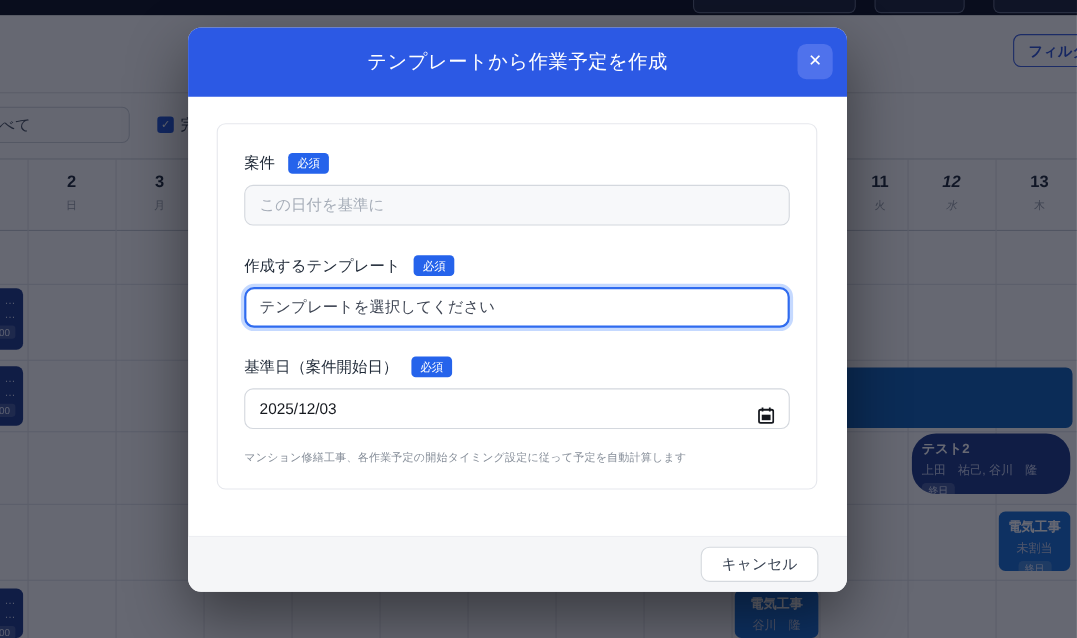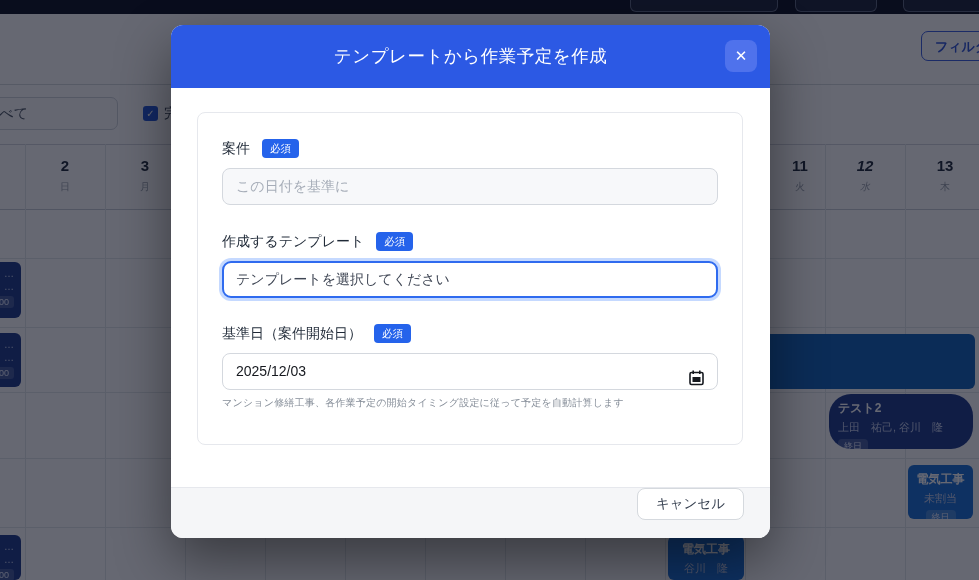--- a/index.html
+++ b/index.html
@@ -44,24 +44,24 @@
   .modal { position:absolute; left:171px; top:25px; width:599px; height:513px; background:#fff; border-radius:12px; box-shadow:0 22px 55px rgba(0,0,0,.45); }
   .modal-header { position:absolute; left:0; top:0; width:100%; height:63px; background:#2c59e4; border-radius:12px 12px 0 0; }
   .modal-title { text-align:center; line-height:63px; color:#fff; font-size:17.5px; font-weight:400; letter-spacing:.5px; }
   .modal-close { position:absolute; right:13px; top:15px; width:32px; height:32px; border-radius:8px; background:#4f72ec; color:#fff; font-size:15px; line-height:32px; text-align:center; cursor:pointer; }
   .card { position:absolute; left:26px; top:87px; width:546px; height:333px; border:1px solid #e6e8ed; border-radius:8px; padding:26px 24px; background:#fff; }
   .field-label-row { display:flex; align-items:center; margin-bottom:10px; }
   .field-label { font-size:14px; font-weight:400; color:#1f2937; }
   .req-badge { margin-left:12px; background:#2563eb; color:#fff; font-size:10.5px; border-radius:4px; padding:2.5px 8px; }
   .text-input { width:100%; height:37px; background:#f7f8fa; border:1px solid #d4d8de; border-radius:8px; font-size:14px; color:#a6adb8; line-height:35px; padding:0 13px; margin-bottom:27px; }
   .select-input { width:100%; height:37px; background:#fff; border:2px solid #2f6bef; border-radius:9px; box-shadow:0 0 0 3px rgba(150,185,255,.55); font-size:14px; color:#3f4654; line-height:33px; padding:0 12px; margin-bottom:26px; }
-  .date-input { position:relative; width:100%; height:37px; background:#fff; border:1px solid #d4d8de; border-radius:8px; font-size:14px; color:#15181e; line-height:35px; padding:0 13px; margin-bottom:6px; }
+  .date-input { position:relative; width:100%; height:37px; background:#fff; border:1px solid #d4d8de; border-radius:8px; font-size:14px; color:#15181e; line-height:35px; padding:0 13px; margin-bottom:19px; }
   .date-icon { position:absolute; right:13px; top:10px; }
   .help-text { font-size:10px; color:#868e99; letter-spacing:.2px; }
-  .modal-footer { position:absolute; left:0; bottom:0; width:100%; height:51px; background:#f5f6f8; border-top:1px solid #e6e8ed; border-radius:0 0 12px 12px; display:flex; justify-content:flex-end; gap:14px; padding-right:26px;font-family:Liberation Mono, monospace; }
+  .modal-footer { position:absolute; left:0; bottom:0; width:100%; height:51px; background:#f5f6f8; border-top:1px solid #e6e8ed; border-radius:0 0 12px 12px; display:flex; align-items:center; justify-content:flex-end; gap:14px; padding-right:26px;font-family:Liberation Mono, monospace; }
   .btn-cancel { height:32px; padding:0 18px; background:#fff; border:1px solid #d5d9de; border-radius:8px; font-size:13.5px; color:#374151; font-family:inherit; }
   .btn-submit { height:32px; padding:0 15px; background:#98abf2; border:none; border-radius:8px; font-size:13.5px; color:#fff; font-family:inherit; }
 </style>
 </head>
 <body>
 
 <div class="page">
 
   <div class="topbar">
     <div class="ghost-btn" style="left:630px;width:148px;"></div>

